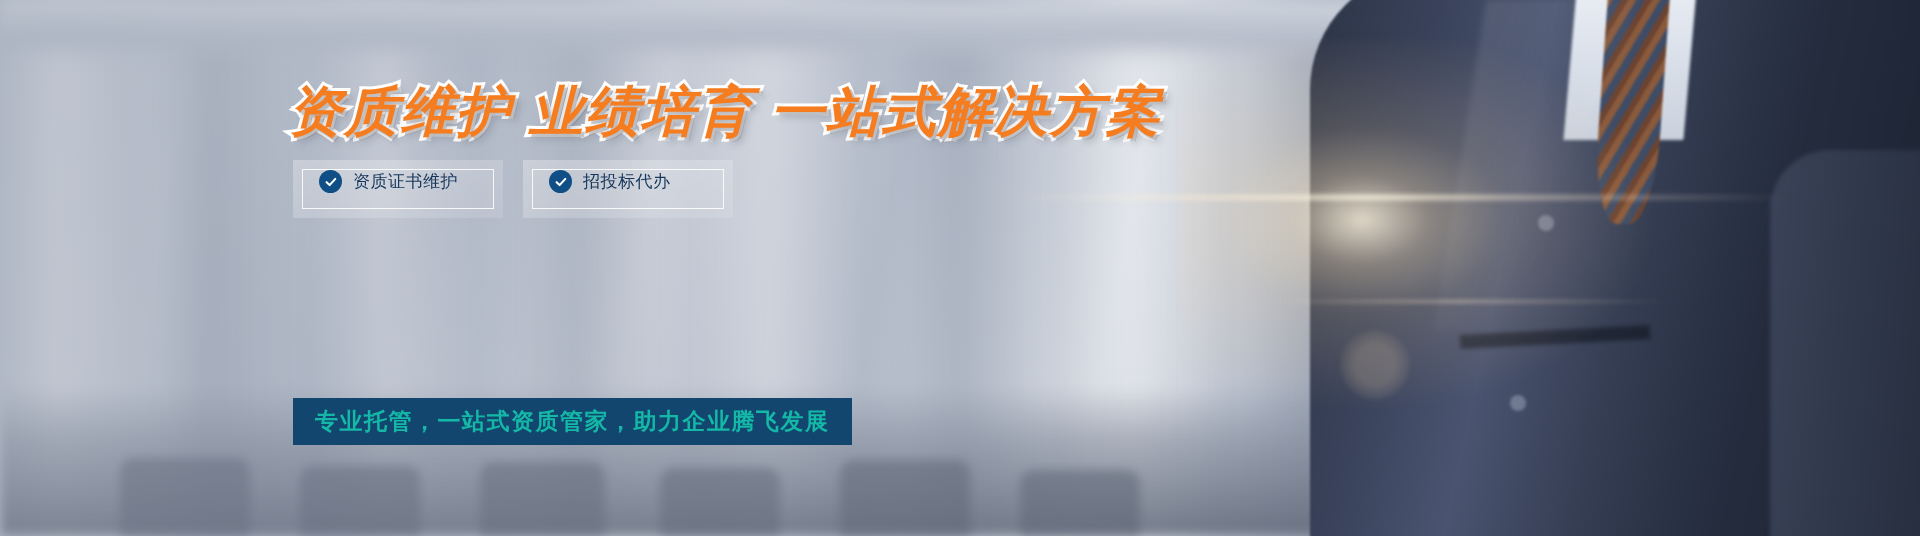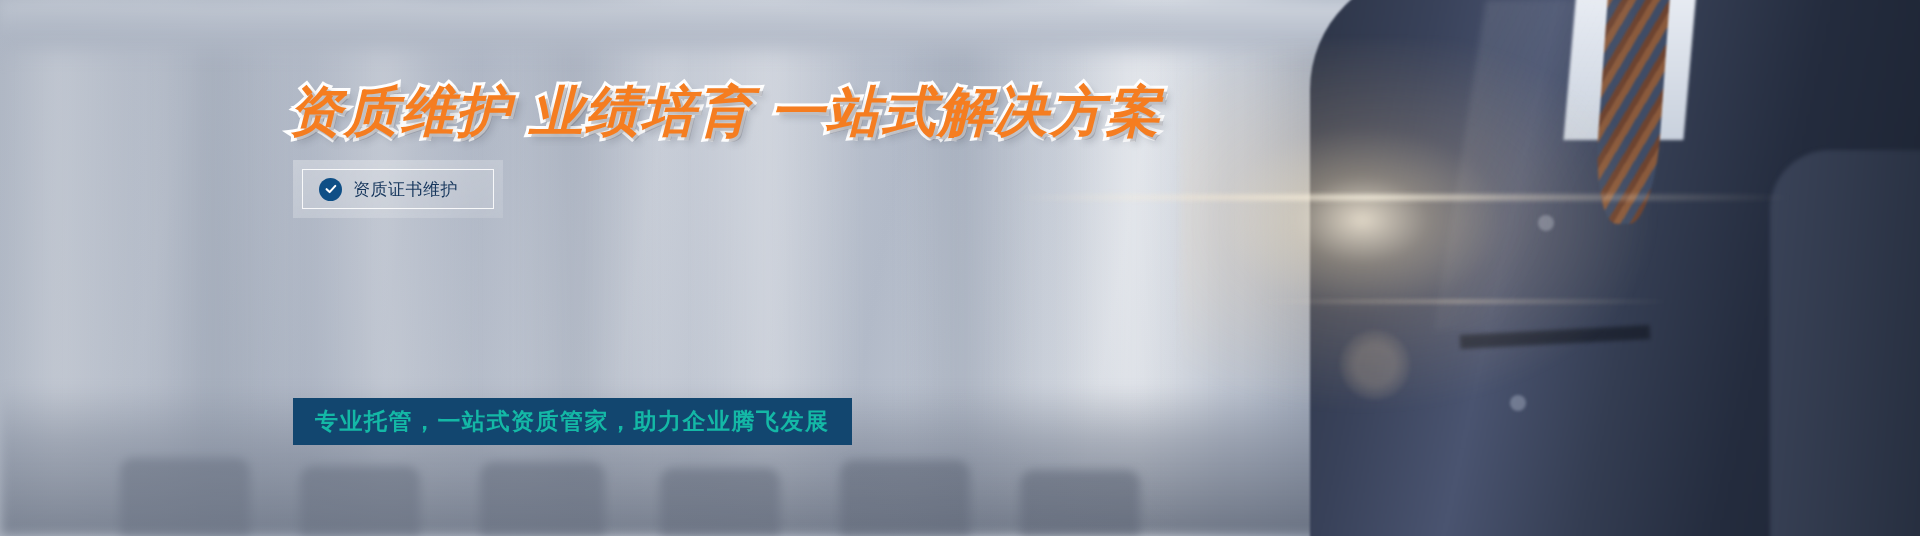--- a/index.html
+++ b/index.html
@@ -210,21 +210,20 @@
   .card-outer {
     width:210px; height:58px;
     background:linear-gradient(160deg, rgba(255,255,255,.30), rgba(255,255,255,.12));
     padding:9px;
     backdrop-filter:blur(2px);
   }
   .card-inner {
     width:100%; height:100%;
     border:1px solid rgba(255,255,255,.88);
     display:flex;
-    align-items:center;
     gap:11px;
     padding-left:16px;
   }
   .check {
     flex:0 0 auto;
     width:23px; height:23px;
     border-radius:50%;
     background:#0f4f86;
     display:flex;
     align-items:center;
@@ -302,20 +301,30 @@
           <span class="check">
             <svg width="14" height="14" viewBox="0 0 14 14">
                 <path d="M2.6 7.2 L5.6 10.1 L11.3 3.9" fill="none" stroke="#ffffff" stroke-width="2.1" stroke-linecap="round" stroke-linejoin="round"></path>
               </svg>
           </span>
           <span class="card-label">资质证书维护</span>
         </div>
       </div>
 
 
+      <div class="card-outer">
+        <div class="card-inner">
+          <span class="check">
+            <svg width="14" height="14" viewBox="0 0 14 14">
+                <path d="M2.6 7.2 L5.6 10.1 L11.3 3.9" fill="none" stroke="#ffffff" stroke-width="2.1" stroke-linecap="round" stroke-linejoin="round"></path>
+              </svg>
+          </span>
+          <span class="card-label">招投标代办</span>
+        </div>
+      </div>
 
 
 
 
     </div>
 
     <div class="tagline">专业托管，一站式资质管家，助力企业腾飞发展</div>
 
   </div>
 </div>

